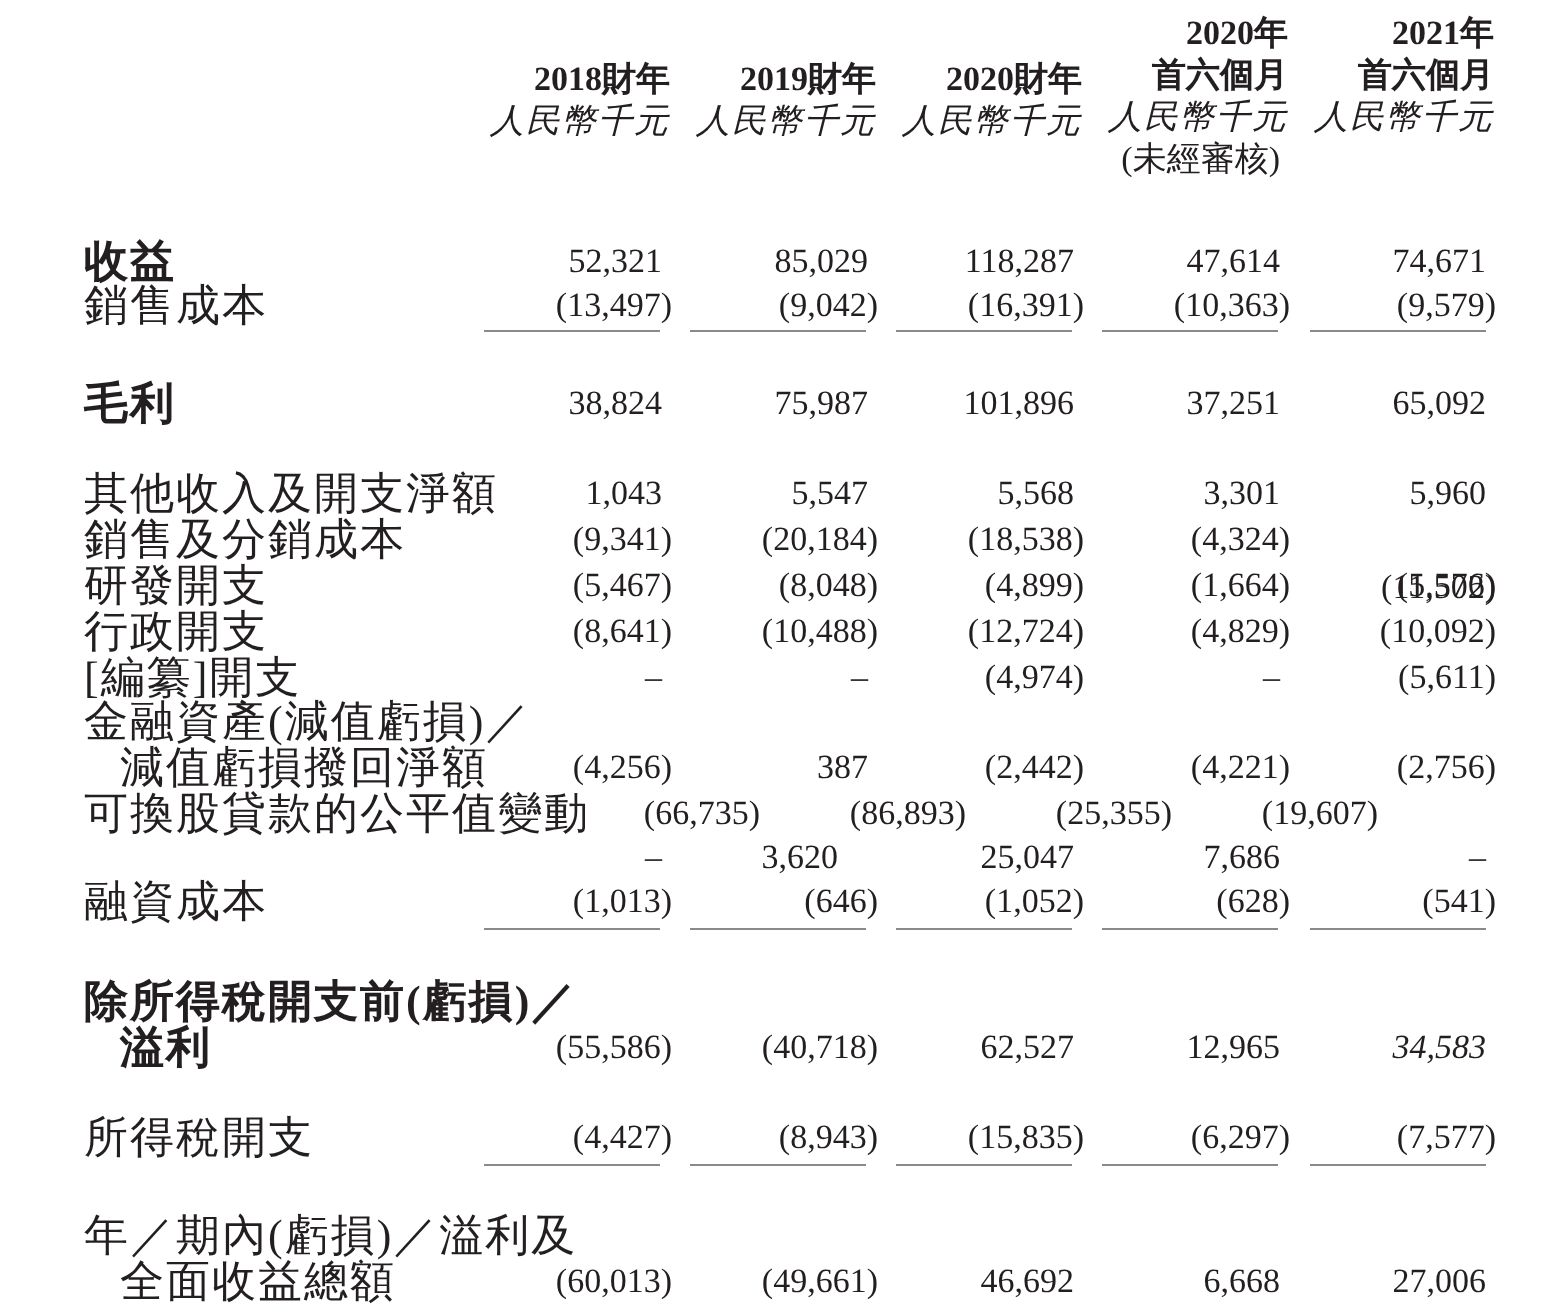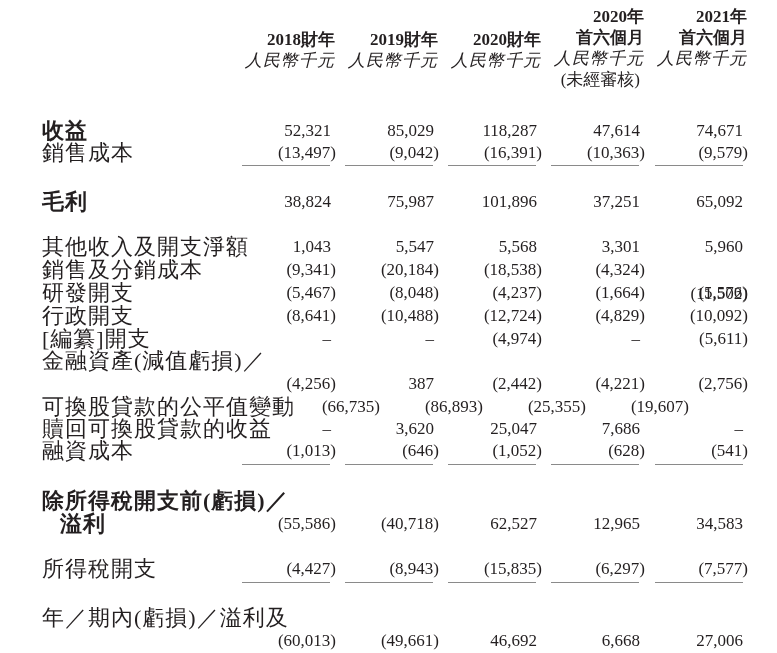--- a/index.html
+++ b/index.html
@@ -94,21 +94,21 @@
   <span class="val" style="right:441px;">(9,341)</span>
   <span class="val" style="right:338px;">(20,184)</span>
   <span class="val" style="right:235px;">(18,538)</span>
   <span class="val" style="right:132px;">(4,324)</span>
   <span class="val" style="right:29px;margin-top:24px;">(11,502)</span>
 </div>
 <div class="row" style="top:282px;">
   <span class="lab">研發開支</span>
   <span class="val" style="right:441px;">(5,467)</span>
   <span class="val" style="right:338px;">(8,048)</span>
-  <span class="val" style="right:235px;">(4,237)</span>
+  <span class="val" style="right:235px;">(4,899)</span>
   <span class="val" style="right:132px;">(1,664)</span>
   <span class="val" style="right:29px;">(5,576)</span>
 </div>
 <div class="row" style="top:305px;">
   <span class="lab">行政開支</span>
   <span class="val" style="right:441px;">(8,641)</span>
   <span class="val" style="right:338px;">(10,488)</span>
   <span class="val" style="right:235px;">(12,724)</span>
   <span class="val" style="right:132px;">(4,829)</span>
   <span class="val" style="right:29px;">(10,092)</span>
@@ -118,38 +118,38 @@
   <span class="val" style="right:446px;">–</span>
   <span class="val" style="right:343px;">–</span>
   <span class="val" style="right:235px;">(4,974)</span>
   <span class="val" style="right:137px;">–</span>
   <span class="val" style="right:29px;">(5,611)</span>
 </div>
 <div class="row" style="top:350px;">
   <span class="lab">金融資產(減值虧損)／</span>
 </div>
 <div class="row" style="top:373px;">
+  <span class="lab ind">減值虧損撥回淨額</span>
   <span class="val" style="right:441px;">(4,256)</span>
   <span class="val" style="right:343px;">387</span>
   <span class="val" style="right:235px;">(2,442)</span>
   <span class="val" style="right:132px;">(4,221)</span>
   <span class="val" style="right:29px;">(2,756)</span>
 </div>
 <div class="row" style="top:396px;padding-left:44px;">
   <span class="lab">可換股貸款的公平值變動</span>
   <span class="val" style="right:441px;">(66,735)</span>
   <span class="val" style="right:338px;">(86,893)</span>
   <span class="val" style="right:235px;">(25,355)</span>
   <span class="val" style="right:132px;">(19,607)</span>
   <span class="val" style="right:34px;">–</span>
 </div>
 <div class="row" style="top:418px;">
-  <span class="lab">贖回可換股貸款的收益</span>
   <span class="val" style="right:446px;">–</span>
-  <span class="val" style="right:343px;">3,620</span>
+  <span class="val" style="right:358px;">3,620</span>
   <span class="val" style="right:240px;">25,047</span>
   <span class="val" style="right:137px;">7,686</span>
   <span class="val" style="right:34px;">–</span>
 </div>
 <div class="row" style="top:440px;">
   <span class="lab">融資成本</span>
   <span class="val" style="right:441px;">(1,013)</span>
   <span class="val" style="right:338px;">(646)</span>
   <span class="val" style="right:235px;">(1,052)</span>
   <span class="val" style="right:132px;">(628)</span>
@@ -163,39 +163,40 @@
 
 <div class="row" style="top:490px;">
   <span class="lab bold">除所得稅開支前(虧損)／</span>
 </div>
 <div class="row" style="top:513px;">
   <span class="lab bold ind">溢利</span>
   <span class="val" style="right:441px;">(55,586)</span>
   <span class="val" style="right:338px;">(40,718)</span>
   <span class="val" style="right:240px;">62,527</span>
   <span class="val" style="right:137px;">12,965</span>
-  <span class="val" style="right:34px;">34,583</span>
+  <span class="val" style="right:34px;font-style:italic;">34,583</span>
 </div>
 
 <div class="row" style="top:558px;">
   <span class="lab">所得稅開支</span>
   <span class="val" style="right:441px;">(4,427)</span>
   <span class="val" style="right:338px;">(8,943)</span>
   <span class="val" style="right:235px;">(15,835)</span>
   <span class="val" style="right:132px;">(6,297)</span>
   <span class="val" style="right:29px;text-align:right;">(7,577)</span>
 </div>
 <div class="rule" style="top:582px;left:242px;width:88px;"></div>
 <div class="rule" style="top:582px;left:345px;width:88px;"></div>
 <div class="rule" style="top:582px;left:448px;width:88px;"></div>
 <div class="rule" style="top:582px;left:551px;width:88px;"></div>
 <div class="rule" style="top:582px;left:655px;width:88px;"></div>
 
 <div class="row" style="top:607px;">
   <span class="lab">年／期內(虧損)／溢利及</span>
 </div>
 <div class="row" style="top:630px;">
+  <span class="lab ind">全面收益總額</span>
   <span class="val" style="right:441px;">(60,013)</span>
   <span class="val" style="right:338px;">(49,661)</span>
   <span class="val" style="right:240px;">46,692</span>
   <span class="val" style="right:137px;">6,668</span>
   <span class="val" style="right:34px;">27,006</span>
 </div>
 
 </body></html>

